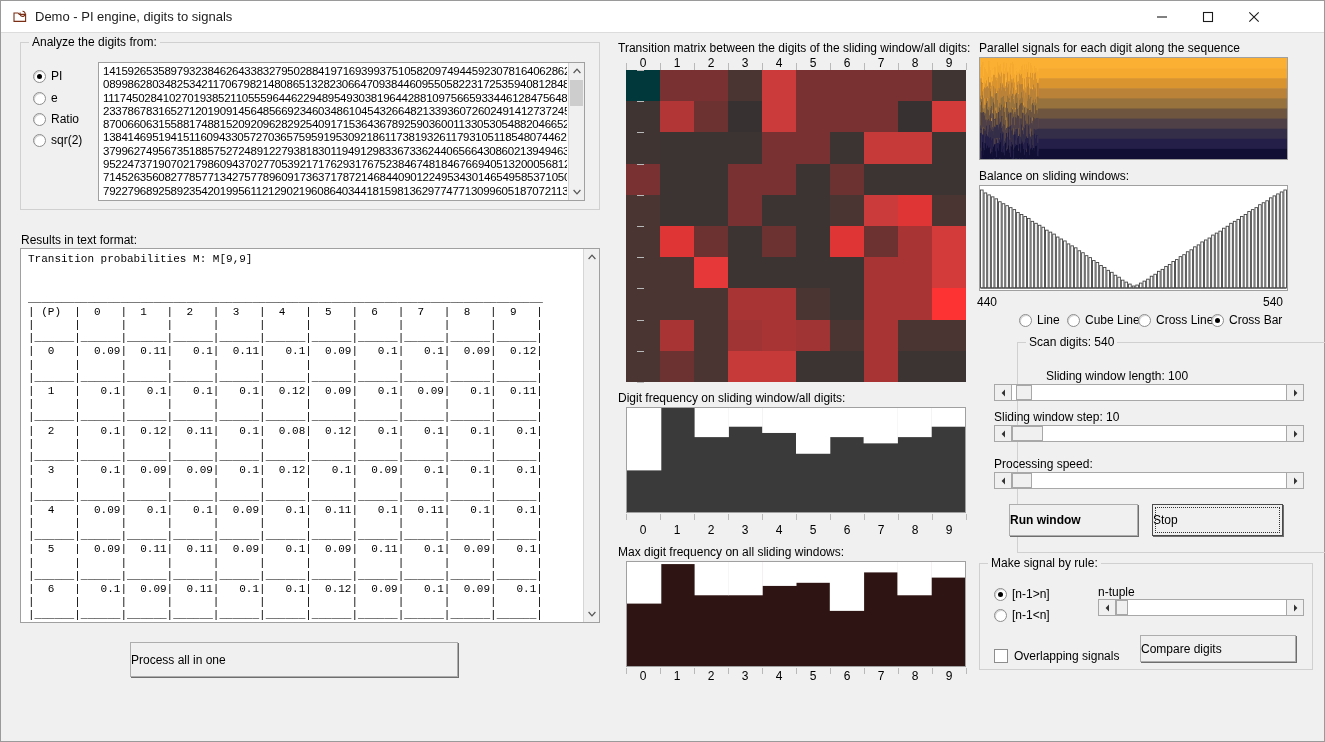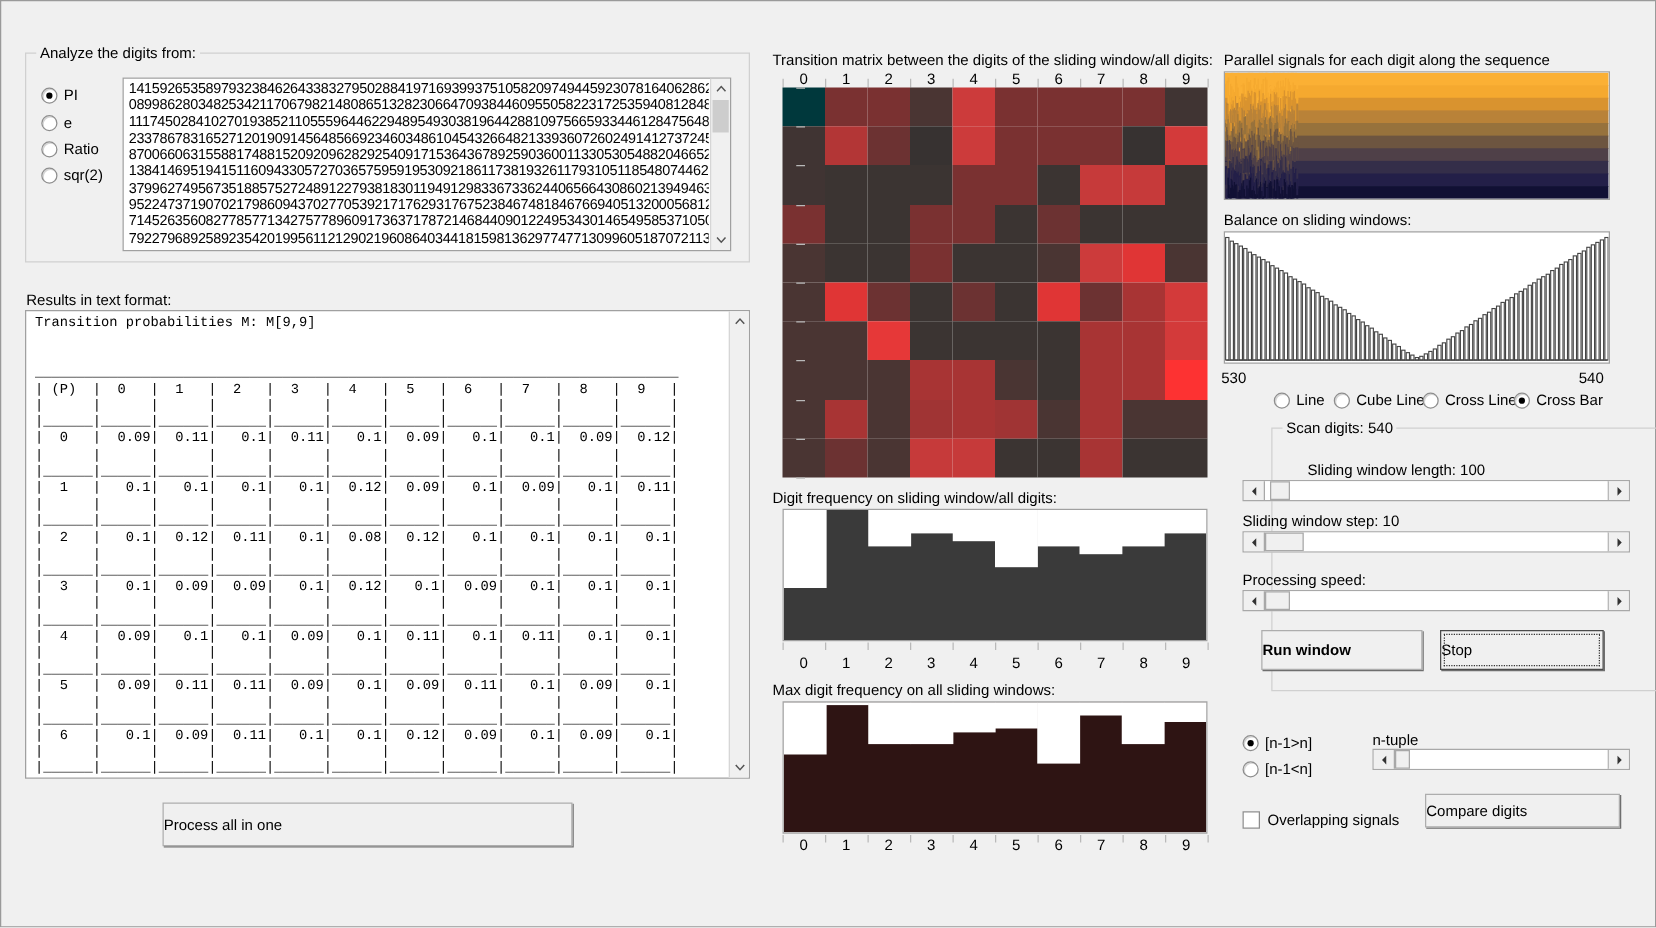--- a/index.html
+++ b/index.html
@@ -76,20 +76,45 @@
   .footer{position:absolute;left:0;bottom:0;width:1325px;height:50px;background:#000;}
   .footer .wl{position:absolute;right:18px;top:4px;font-family:"Liberation Serif",serif;
               font-size:40px;color:#fff;letter-spacing:1px;}
   .footer .wl .sm{font-size:30px;}
 </style>
 </head>
 <body>
 
 <div class="app">
 
+  <div class="titlebar">
+    <span class="ticon">
+      <svg width="14" height="13" viewBox="0 0 14 13">
+        <path d="M1 3 L5 3 L6.3 4.4 L12.6 4.4 L12.6 11.4 L1 11.4 Z" fill="none" stroke="#7a2e14" stroke-width="1.1"></path>
+        <path d="M9.5 1.2 A2.6 2.6 0 1 1 7.3 2.6" fill="none" stroke="#7a2e14" stroke-width="1.1"></path>
+      </svg>
+    </span>
+    <span class="ttext">Demo - PI engine, digits to signals</span>
+
+    <div class="wbtn wmin">
+      <svg width="12" height="12" viewBox="0 0 12 12">
+          <path d="M1 6 H11" stroke="#1b1b1b" stroke-width="1.1"></path>
+        </svg>
+    </div>
+    <div class="wbtn wmax">
+      <svg width="12" height="12" viewBox="0 0 12 12">
+          <rect x="1.5" y="1.5" width="9" height="9" fill="none" stroke="#1b1b1b" stroke-width="1.1"></rect>
+        </svg>
+    </div>
+    <div class="wbtn wcls">
+      <svg width="12" height="12" viewBox="0 0 12 12">
+          <path d="M1.3 1.3 L10.7 10.7 M10.7 1.3 L1.3 10.7" stroke="#1b1b1b" stroke-width="1.1"></path>
+        </svg>
+    </div>
+  </div>
 
   <div class="group" style="left:19px;top:41px;width:580px;height:168px;">
     <span class="glabel">Analyze the digits from:</span>
   </div>
 
   <div class="radio on" style="left:32px;top:68px;">
     <span class="rd"></span>
     <span>PI</span>
   </div>
   <div class="radio" style="left:32px;top:90px;">
@@ -1099,21 +1124,21 @@
         <rect x="282.21764705882356" y="16.739999999999995" width="2.611764705882353" height="85.26" fill="#ffffff" stroke="#444444" stroke-width="0.9"></rect>
         <rect x="285.82941176470587" y="14.780000000000001" width="2.611764705882353" height="87.22" fill="#ffffff" stroke="#444444" stroke-width="0.9"></rect>
         <rect x="289.44117647058823" y="11.83999999999999" width="2.611764705882353" height="90.16000000000001" fill="#ffffff" stroke="#444444" stroke-width="0.9"></rect>
         <rect x="293.0529411764706" y="9.88000000000001" width="2.611764705882353" height="92.11999999999999" fill="#ffffff" stroke="#444444" stroke-width="0.9"></rect>
         <rect x="296.66470588235296" y="7.920000000000002" width="2.611764705882353" height="94.08" fill="#ffffff" stroke="#444444" stroke-width="0.9"></rect>
         <rect x="300.27647058823527" y="5.960000000000008" width="2.611764705882353" height="96.03999999999999" fill="#ffffff" stroke="#444444" stroke-width="0.9"></rect>
         <rect x="303.88823529411764" y="4" width="2.611764705882353" height="98" fill="#ffffff" stroke="#444444" stroke-width="0.9"></rect>
         <path d="M1 102 H306" stroke="#444" stroke-width="1"></path>
       </svg>
   </div>
-  <span class="lbl" style="left:976px;top:294px;">530</span>
+  <span class="lbl" style="left:976px;top:294px;">440</span>
   <span class="lbl" style="left:1262px;top:294px;">540</span>
 
   <div class="radio" style="left:1018px;top:312px;">
     <span class="rd"></span>
     <span>Line</span>
   </div>
   <div class="radio" style="left:1066px;top:312px;">
     <span class="rd"></span>
     <span>Cube Line</span>
   </div>
@@ -1182,20 +1207,23 @@
   </div>
 
   <div class="btn strong" style="left:1008px;top:503px;width:129px;height:32px;">
     <span>Run window</span>
   </div>
   <div class="btn focus" style="left:1151px;top:503px;width:131px;height:32px;">
     <span class="inner"></span>
     <span>Stop</span>
   </div>
 
+  <div class="group" style="left:978px;top:562px;width:334px;height:107px;">
+    <span class="glabel">Make signal by rule:</span>
+  </div>
 
   <div class="radio on" style="left:993px;top:586px;">
     <span class="rd"></span>
     <span>[n-1&gt;n]</span>
   </div>
   <div class="radio" style="left:993px;top:607px;">
     <span class="rd"></span>
     <span>[n-1&lt;n]</span>
   </div>
 

